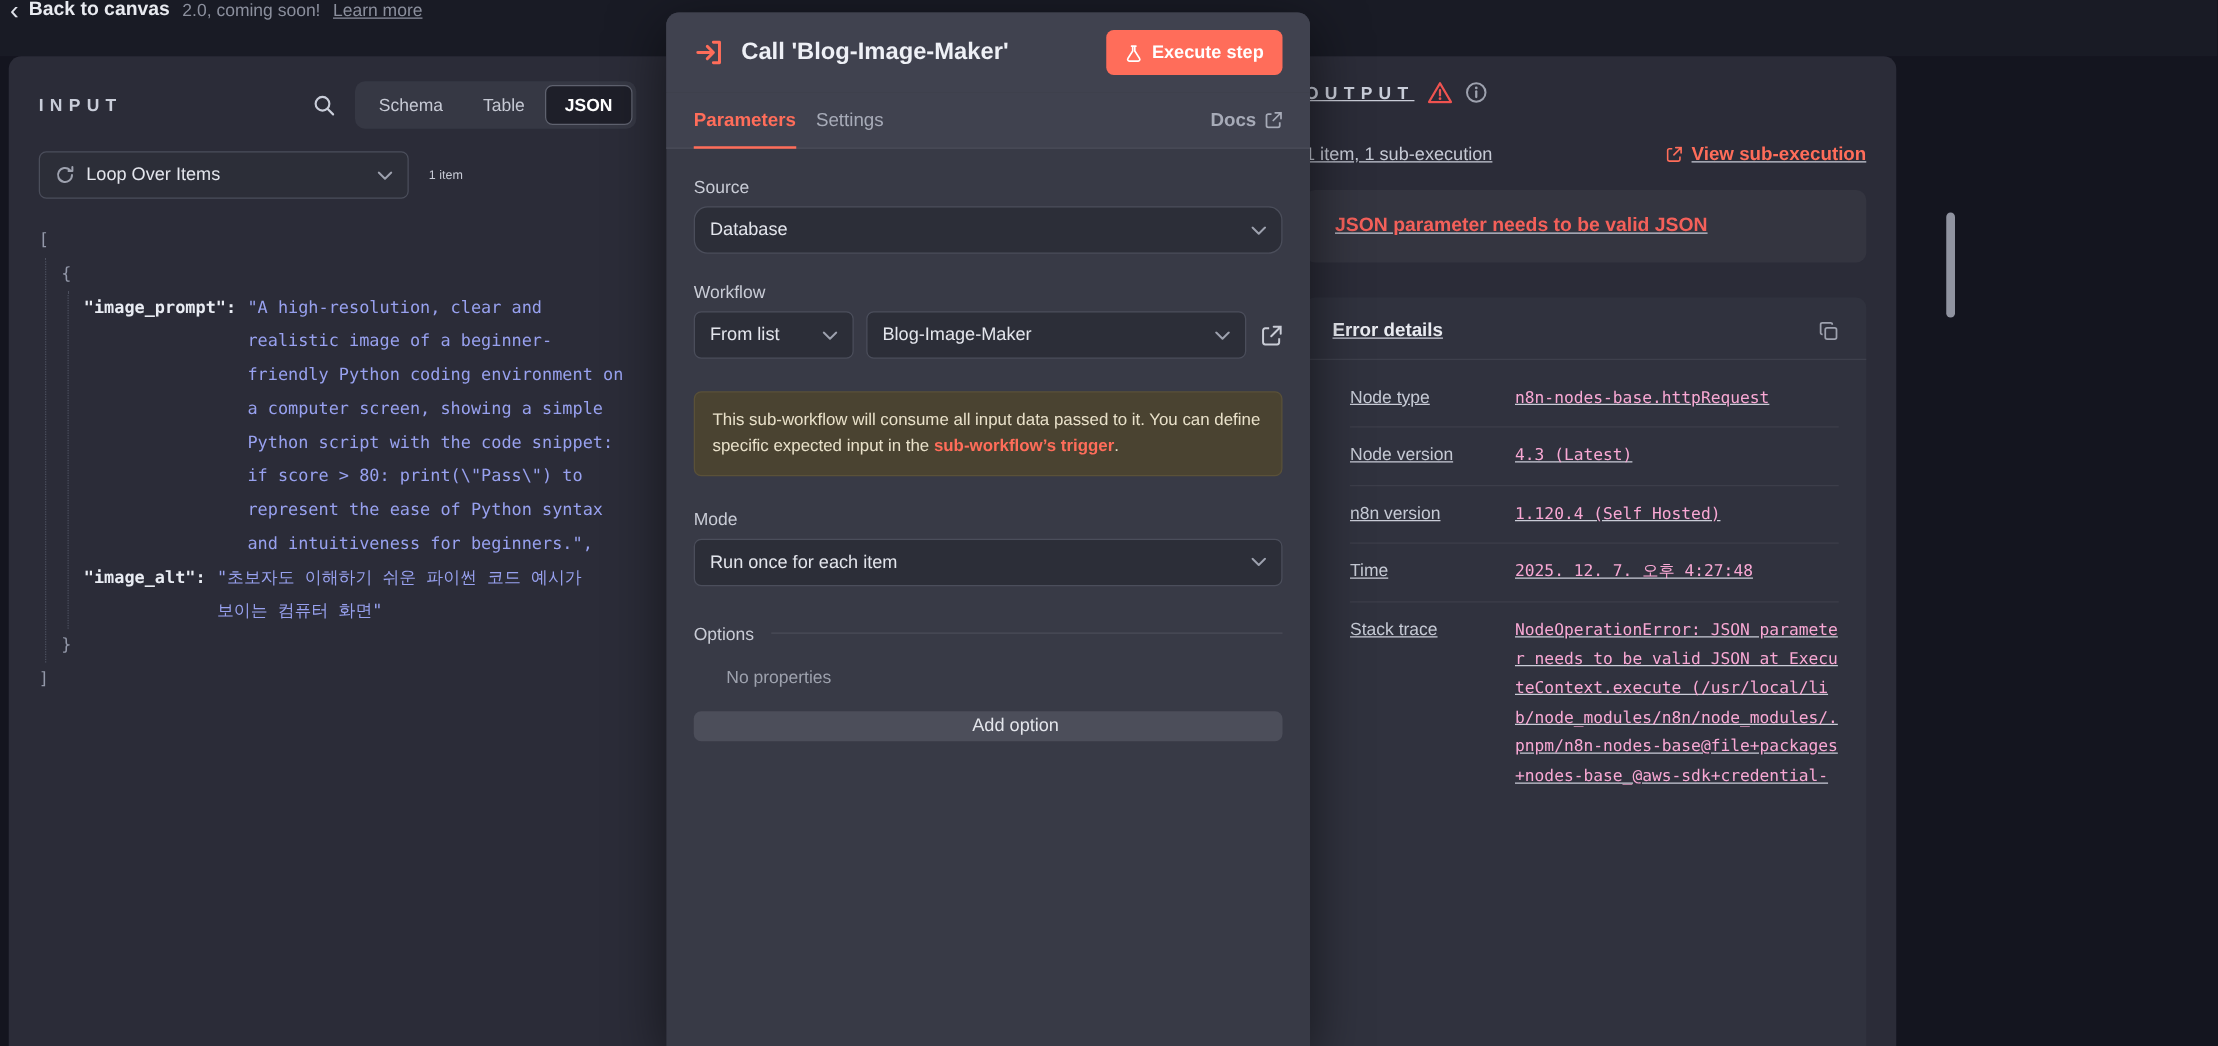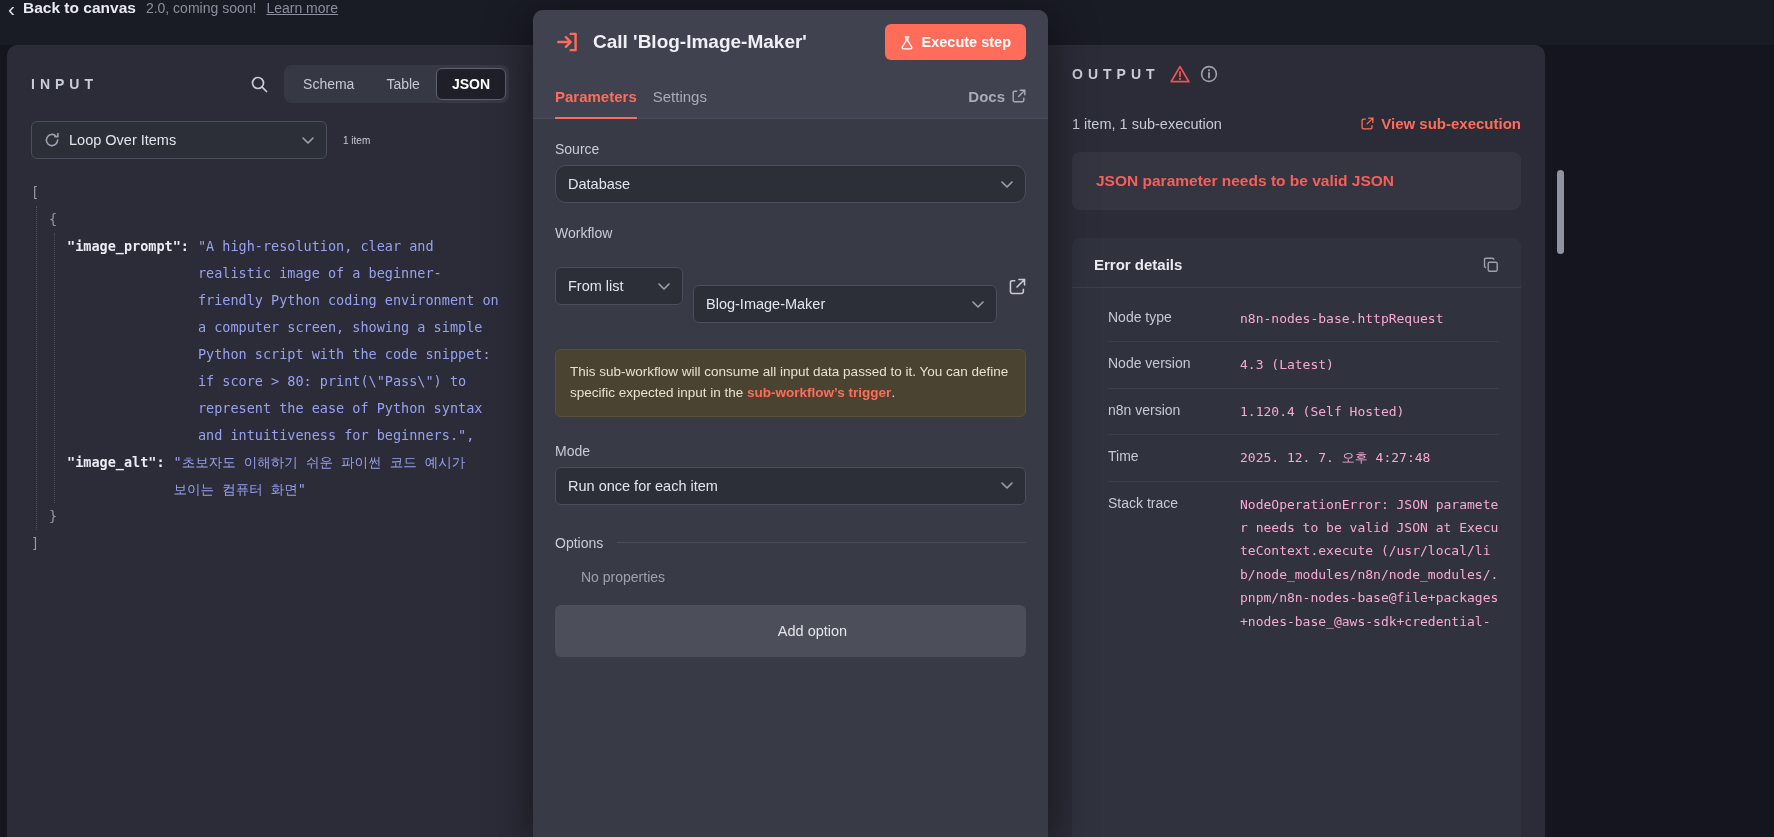--- a/index.html
+++ b/index.html
@@ -12,21 +12,21 @@
   .topbar-inner{position:absolute;left:8px;top:-7px;display:flex;align-items:center;gap:10px;height:30px;}
   .back-wrap{display:flex;align-items:center;gap:8px;cursor:pointer;}
   .back-chev{color:#dfe2ea;font-size:21px;line-height:1;}
   .back-label{color:#e8eaf0;font-weight:bold;font-size:15.5px;}
   .announce{color:#8b8f9d;font-size:14px;}
   .learn-more{color:#8b8f9d;font-size:14px;text-decoration:underline;cursor:pointer;}
 
   
   .panel{position:absolute;top:45px;height:792px;background:#2b2c38;}
   .input-panel{left:7px;width:526px;border-top-left-radius:10px;padding:20px 24px;overflow:hidden;}
-  .output-panel{left:1048px;width:497px;border-top-right-radius:10px;padding:20px 24px;overflow:hidden;}
+  .output-panel{left:1020px;width:497px;border-top-right-radius:10px;padding:20px 24px;overflow:hidden;text-decoration:underline;}
   .panel-title{font-size:14px;font-weight:bold;letter-spacing:5px;color:#c9cdd9;}
 
   
   .ip-head{display:flex;align-items:center;}
   .search-btn{margin-left:auto;margin-right:16px;color:#c9cdd9;cursor:pointer;display:flex;}
   .tabgroup{display:flex;background:#363844;border-radius:8px;padding:3px;}
   .tg-item{padding:7px 15px;font-size:14px;color:#c6c9d4;border-radius:6px;border:1px solid transparent;cursor:pointer;}
   .tg-item.active{background:#1e1f29;border-color:#5f626f;color:#fff;font-weight:bold;}
 
   
@@ -58,29 +58,29 @@
   .m-tab{display:flex;align-items:center;font-size:15px;color:#a7abb8;cursor:pointer;position:relative;}
   .m-tab.active{color:#ff6d5a;font-weight:bold;}
   .m-tab.active::after{content:"";position:absolute;left:0;right:0;bottom:-1px;height:2px;background:#ff6d5a;}
   .docs-tab{margin-left:auto;display:flex;align-items:center;gap:7px;color:#a7abb8;font-size:15px;
             font-weight:bold;cursor:pointer;}
   .m-body{padding:22px;}
   .f-label{font-size:14px;color:#c9ccd6;margin-bottom:8px;}
   .mb22{margin-bottom:22px;border-radius:11px;}
   .wf-row{display:flex;gap:10px;align-items:center;margin-bottom:26px;}
   .wf-mode{width:128px;}
-  .wf-name{flex:1;margin-top:36px;}
+  .wf-name{flex:1;}
   .ext-btn{color:#c9ccd6;display:flex;cursor:pointer;margin-left:2px;}
   .notice{background:#4a4331;border:1px solid #5a5138;border-radius:6px;padding:12px 14px;
           font-size:13.5px;line-height:1.55;color:#e9e1ca;margin-bottom:26px;}
   .notice-link{color:#ff6d5a;font-weight:bold;cursor:pointer;}
   .opt-head{display:flex;align-items:center;gap:14px;margin:6px 0 18px;}
   .opt-line{flex:1;height:1px;background:#4a4c58;}
   .no-props{color:#9da1ad;font-size:14px;margin:0 0 20px 26px;}
-  .add-opt{display:block;width:100%;height:52px;background:#4c4e5a;border:none;border-radius:6px;
+  .add-opt{display:block;width:100%;height:24px;background:#4c4e5a;border:none;border-radius:6px;
            color:#e3e5eb;font-size:14.5px;cursor:pointer;padding-left:44px;}
 
   
   .op-head{display:flex;align-items:center;gap:10px;}
   .op-icon{display:flex;}
   .op-sub{display:flex;align-items:center;margin-top:32px;font-size:14.5px;color:#c6cad5;}
   .view-sub{margin-left:auto;display:flex;align-items:center;gap:7px;color:#ff6d5a;font-weight:bold;
             font-size:15px;cursor:pointer;}
   .err-banner{margin-top:20px;background:#343540;border-radius:8px;height:58px;display:flex;
               align-items:center;padding:0 24px;font-size:15.5px;font-weight:bold;color:#f4605a;}

